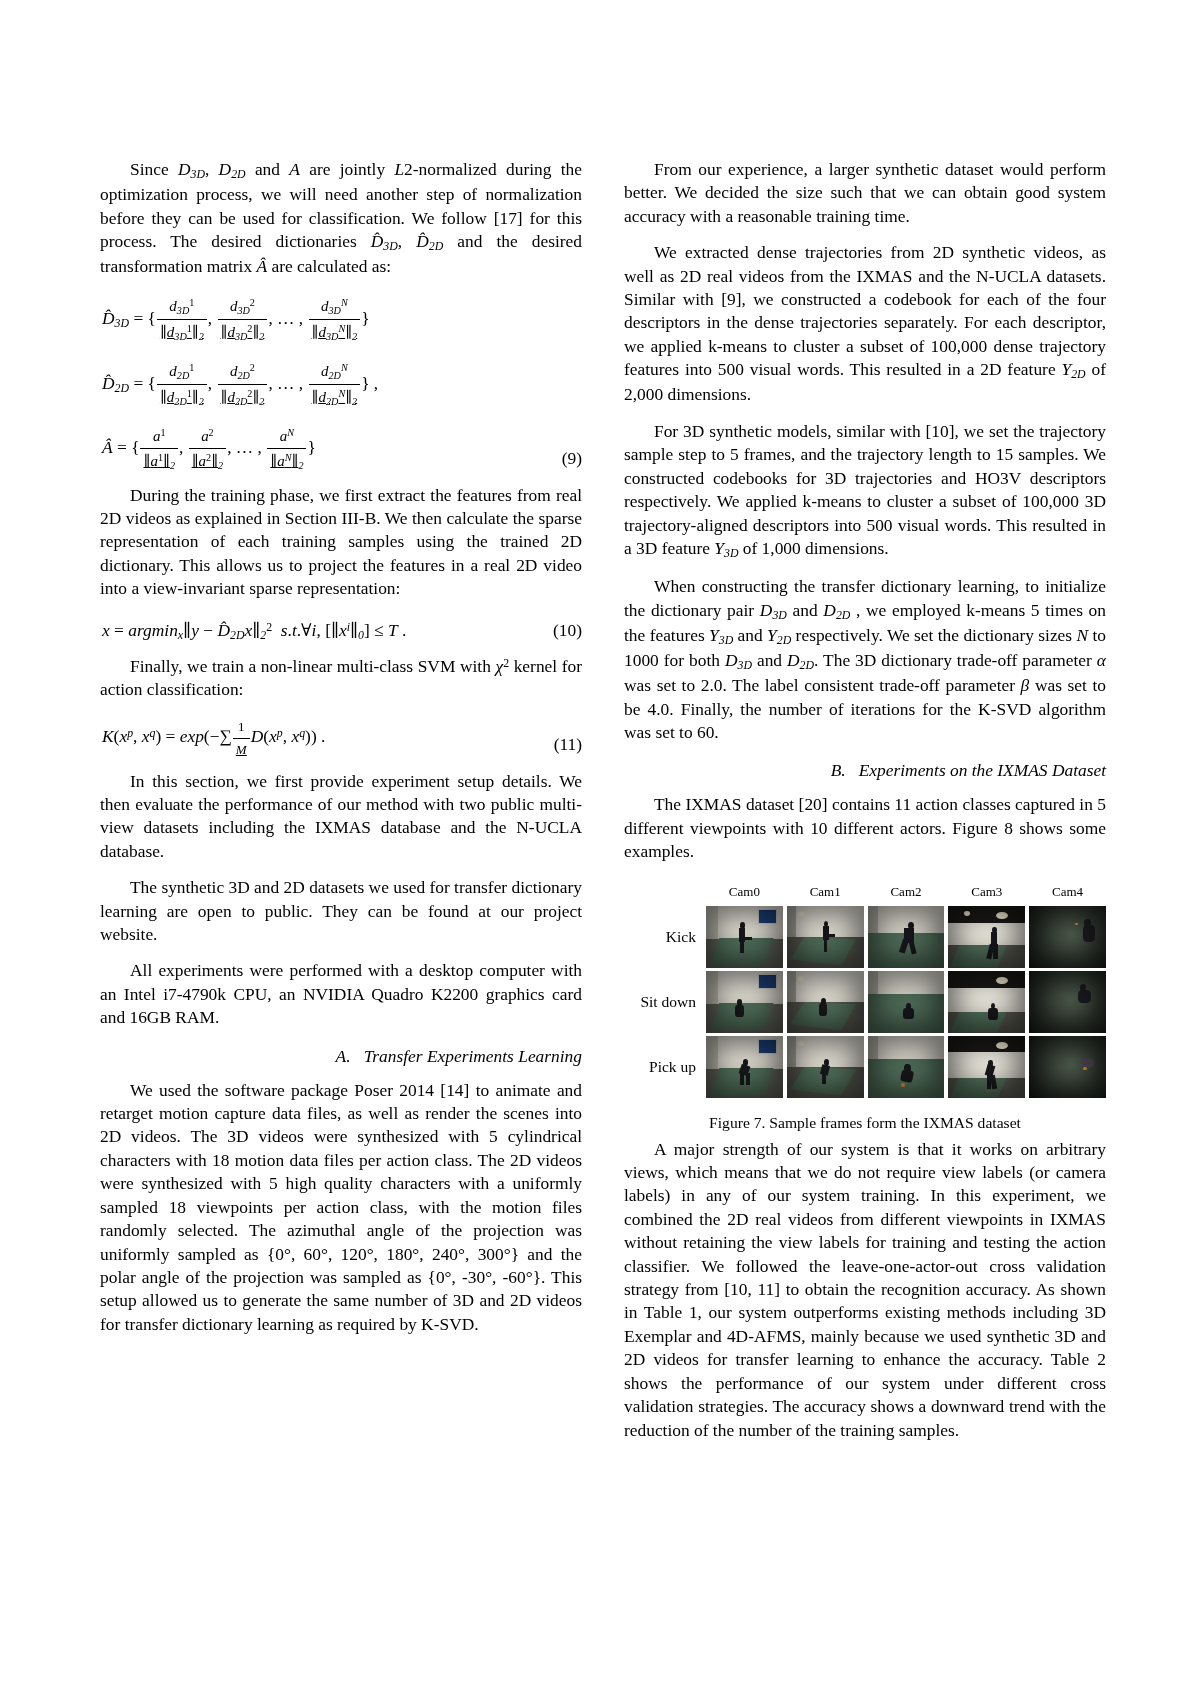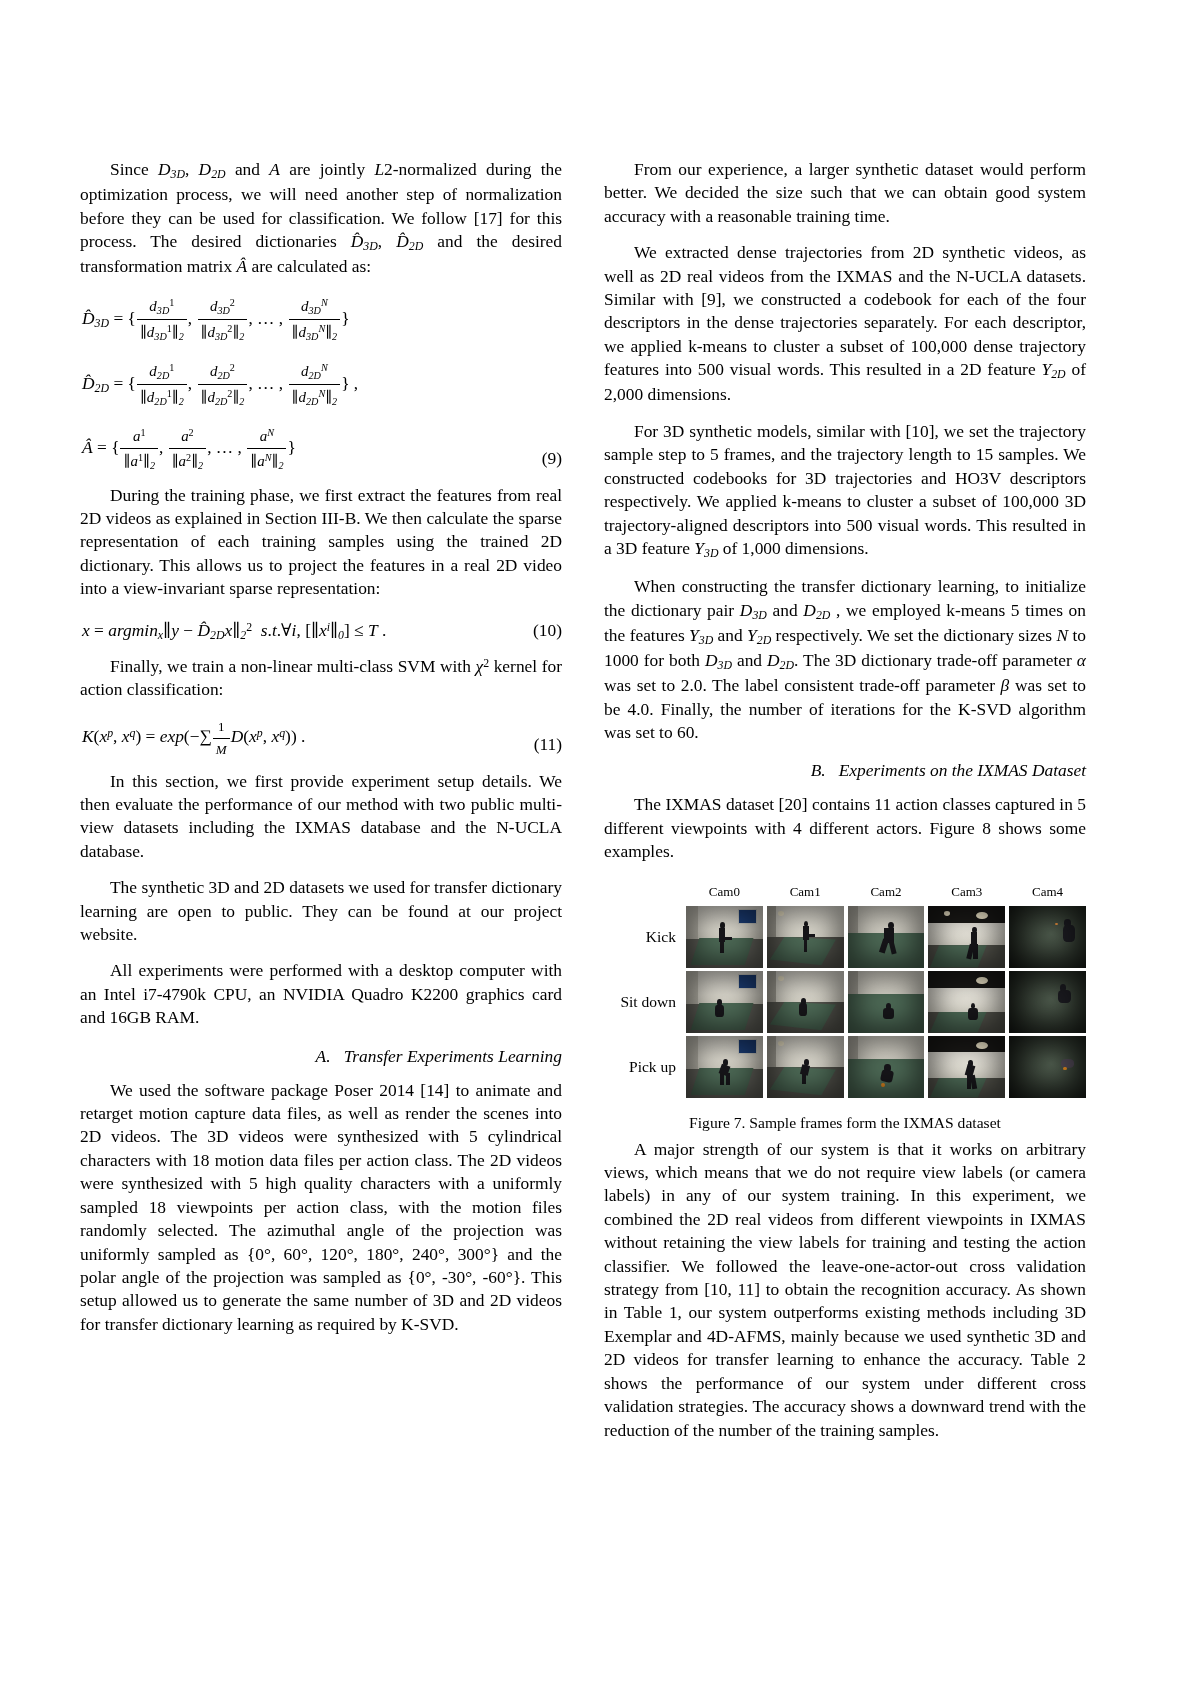--- a/index.html
+++ b/index.html
@@ -17,21 +17,21 @@
   }
   .page {
     position: absolute;
     left: 0; top: 0;
     width: 1190px;
     height: 1684px;
     background: #fff;
   }
   .columns {
     position: absolute;
-    left: 80px;
+    left: 100px;
     top: 158px;
     width: 1006px;
     display: flex;
     gap: 42px;
   }
   .col {
     width: 482px;
   }
   p.para {
     margin: 0 0 13px 0;
@@ -74,20 +74,21 @@
   .frac .num {
     display: block;
     padding: 0 3px 1px 3px;
     border-bottom: 1.2px solid #000;
     white-space: nowrap;
   }
   .frac .den {
     display: block;
     padding: 1px 3px 0 3px;
     white-space: nowrap;
+    text-decoration: underline;
   }
   .frac.small { font-size: 0.75em; }
   .sec-head {
     text-align: center;
     font-size: 17.4px;
     margin: 32px 0 14px 0;
     font-variant: small-caps;
     letter-spacing: 0.2px;
   }
   .sec-head .numeral { font-variant: normal; }
@@ -235,21 +236,21 @@
       </p>
 
       <p class="para">
         <span>When constructing the transfer dictionary learning, to initialize the dictionary pair <i>D</i><sub>3D</sub> and <i>D</i><sub>2D</sub> , we employed k-means 5 times on the features <i>Y</i><sub>3D</sub> and <i>Y</i><sub>2D</sub> respectively. We set the dictionary sizes <i>N</i> to 1000 for both <i>D</i><sub>3D</sub> and <i>D</i><sub>2D</sub>. The 3D dictionary trade-off parameter <i>α</i> was set to 2.0. The label consistent trade-off parameter <i>β</i> was set to be 4.0. Finally, the number of iterations for the K-SVD algorithm was set to 60.</span>
       </p>
 
       <div class="subsec-head">
         <span class="letter">B.</span>&nbsp;&nbsp;&nbsp;<span>Experiments on the IXMAS Dataset</span>
       </div>
 
-      <p class="para">The IXMAS dataset [20] contains 11 action classes captured in 5 different viewpoints with 4 different actors. Figure 8 shows some examples.</p>
+      <p class="para">The IXMAS dataset [20] contains 11 action classes captured in 5 different viewpoints with 10 different actors. Figure 8 shows some examples.</p>
 
       <div class="figure">
         <div class="fig-grid">
           <div></div>
           <div class="fig-colhead">Cam0</div>
           <div class="fig-colhead">Cam1</div>
           <div class="fig-colhead">Cam2</div>
           <div class="fig-colhead">Cam3</div>
           <div class="fig-colhead">Cam4</div>
 

